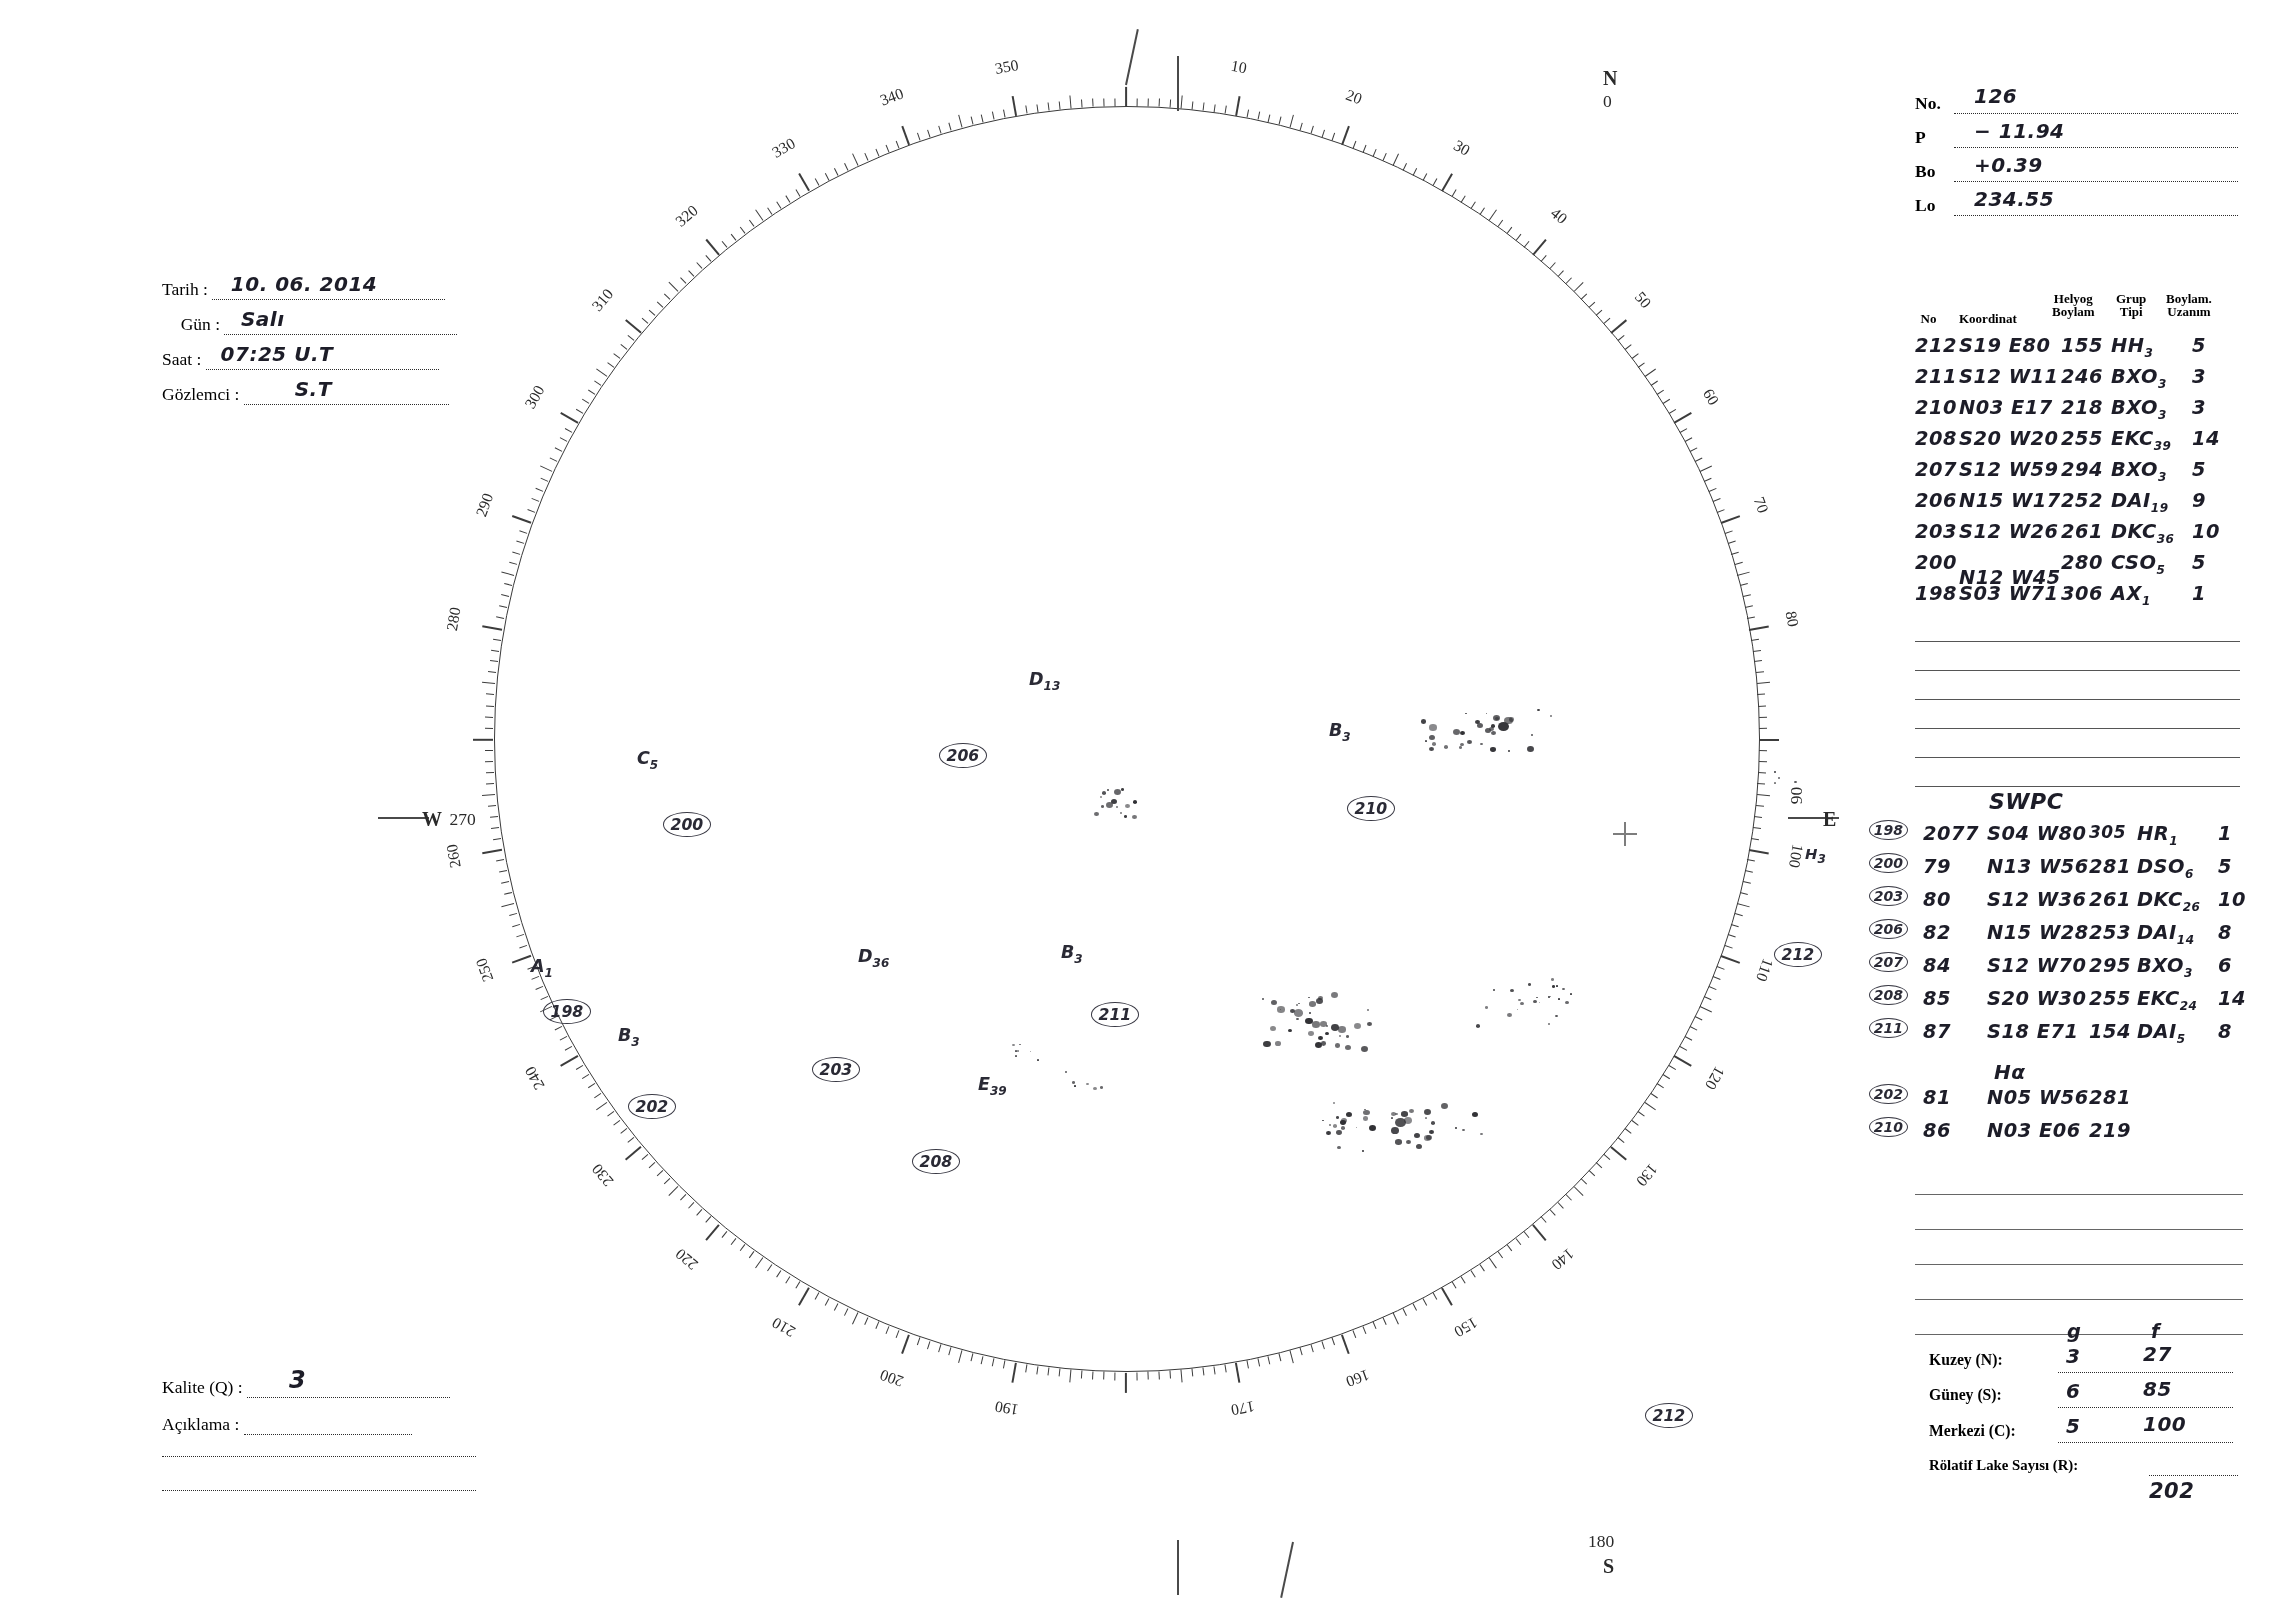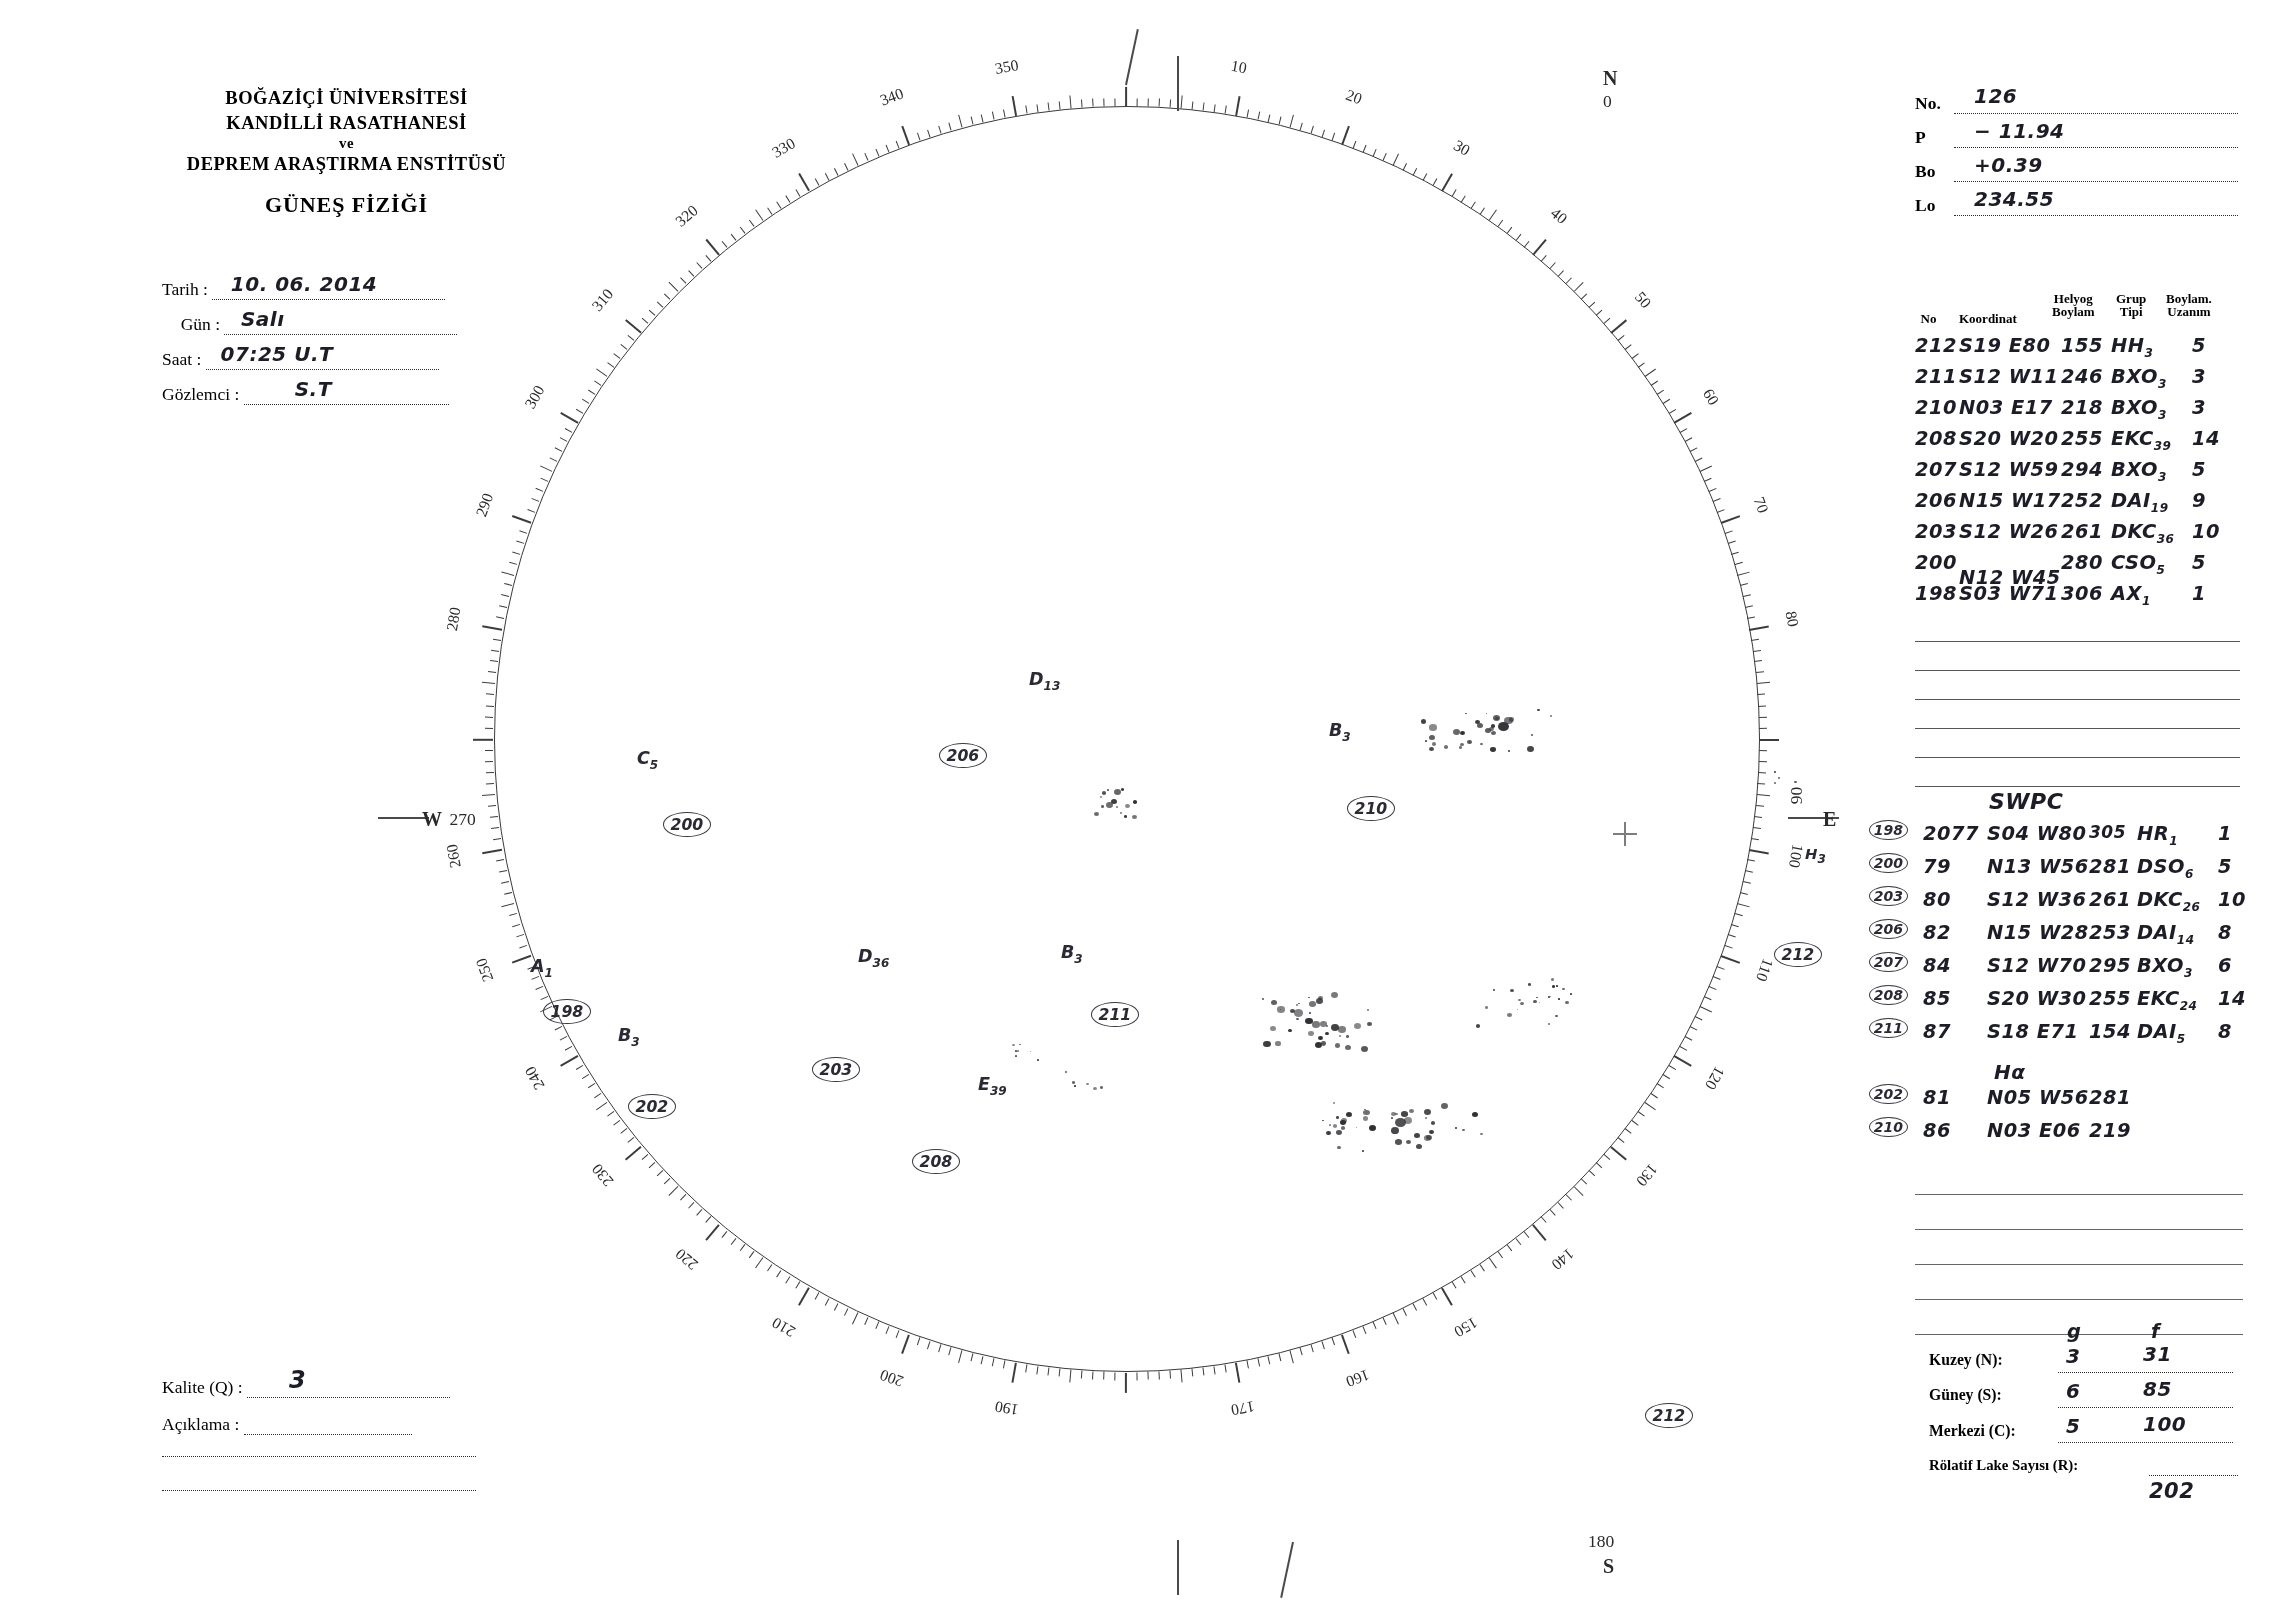--- a/index.html
+++ b/index.html
@@ -67,27 +67,20 @@
              font-family:"DejaVu Sans",sans-serif;font-style:italic;font-weight:bold;
              font-size:14px;color:#2a2a35;padding:0.9px 3.7px;}
   .sun-edge-note{position:absolute;font-family:"DejaVu Sans",sans-serif;font-style:italic;
                  font-weight:bold;font-size:14.8px;color:#2a2a35;}
 </style>
 </head>
 <body>
 
 <div class="sheet">
 
-  <div class="org">
-    <div class="l1">BOĞAZİÇİ ÜNİVERSİTESİ</div>
-    <div class="l2">KANDİLLİ RASATHANESİ</div>
-    <div class="l3">ve</div>
-    <div class="l4">DEPREM ARAŞTIRMA ENSTİTÜSÜ</div>
-    <div class="l5">GÜNEŞ FİZİĞİ</div>
-  </div>
 
   <div class="field" style="left:162px;top:277px;width:314px;">
     <span class="lab">Tarih :</span>
     <span class="dots" style="width:233px;height:22px;position:relative;">
       <span class="hand" style="position:absolute;left:18.5px;top:-5.5px;font-size:20px;">10. 06. 2014</span>
     </span>
   </div>
   <div class="field" style="left:162px;top:312px;width:314px;text-align:center;">
     <span class="lab">Gün : </span>
     <span class="dots" style="width:233px;height:22px;position:relative;">
@@ -928,21 +921,21 @@
         <div style="width: 328px; height: 0.9px; background: rgb(102, 102, 102); margin-top: 34px;"></div>
       </div>
   </div>
 
   <div style="position:absolute;left:1929px;top:1320px;width:314px;">
     <div class="hand" style="position:absolute;left:138px;top:0px;font-size:19.4px;">g</div>
     <div class="hand" style="position:absolute;left:222px;top:0px;font-size:19.4px;">f</div>
 
     <div class="bl" style="left:0;top:31px;font-weight:bold;font-size:15.7px;">Kuzey (N):</div>
     <div class="hand" style="position:absolute;left:137px;top:24px;font-size:20px;">3</div>
-    <div class="hand" style="position:absolute;left:214px;top:22px;font-size:20px;">31</div>
+    <div class="hand" style="position:absolute;left:214px;top:22px;font-size:20px;">27</div>
     <div class="footer-dots" style="left:129px;top:52px;width:175px;"></div>
 
     <div class="bl" style="left:0;top:66px;font-weight:bold;font-size:15.7px;">Güney (S):</div>
     <div class="hand" style="position:absolute;left:137px;top:59px;font-size:20px;">6</div>
     <div class="hand" style="position:absolute;left:214px;top:57px;font-size:20px;">85</div>
     <div class="footer-dots" style="left:129px;top:87px;width:175px;"></div>
 
     <div class="bl" style="left:0;top:102px;font-weight:bold;font-size:15.7px;">Merkezi (C):</div>
     <div class="hand" style="position:absolute;left:137px;top:94px;font-size:20px;">5</div>
     <div class="hand" style="position:absolute;left:214px;top:92px;font-size:20px;">100</div>

